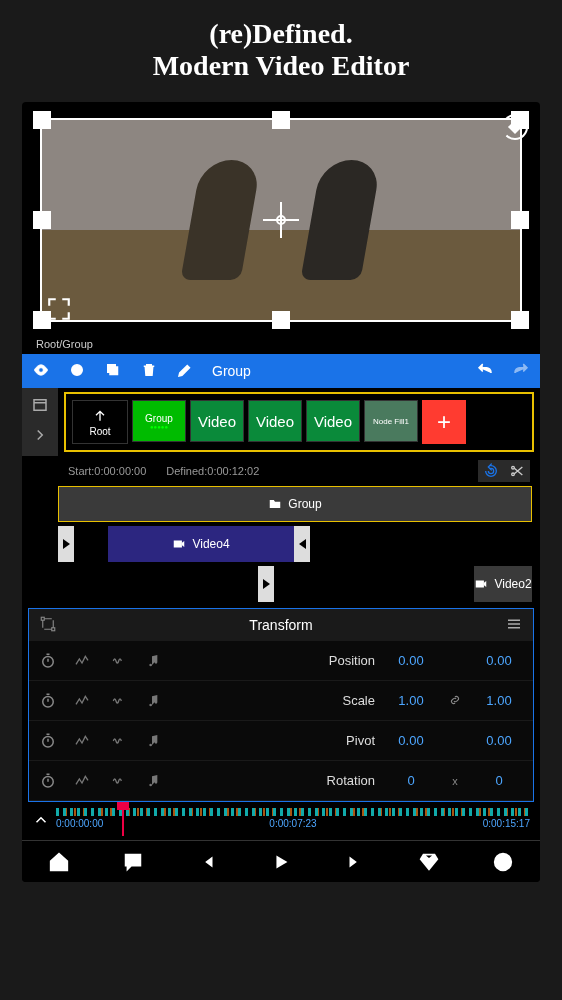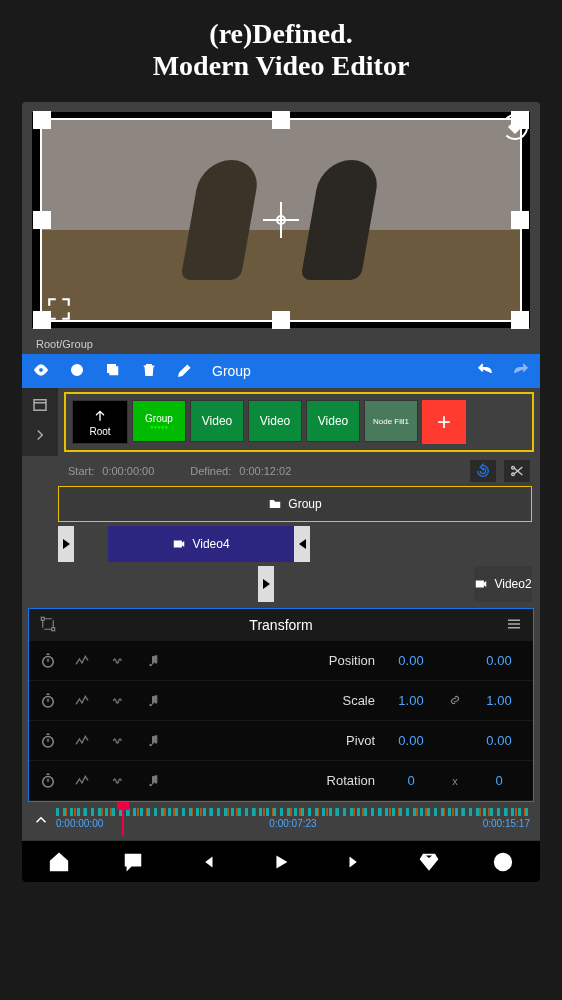--- a/index.html
+++ b/index.html
@@ -14,21 +14,21 @@
 .marketing {
   text-align: center;
   font-size: 28px;
   font-weight: 600;
   padding: 18px 0 8px;
   line-height: 1.15;
   font-family: Georgia, serif;
 }
 .app-frame {
   margin: 12px 22px 0;
-  background: #404040;
+  background: #000000;
   border-radius: 4px;
   overflow: hidden;
 }
 
 
 .preview {
   height: 216px;
   margin: 10px;
   position: relative;
   background: #000;
@@ -164,21 +164,21 @@
   gap: 2px;
 }
 .thumb {
   width: 54px;
   height: 42px;
   background: #1a1a1a;
   border: 1px solid #333;
   display: flex;
   align-items: center;
   justify-content: center;
-  font-size: 12px;
+  font-size: 15px;
   color: #fff;
   position: relative;
 }
 .thumb.video { background: #0a8a3a; }
 .thumb.group { background: #0b0; color: #fff; font-size: 10px; flex-direction: column; }
 .thumb.nf { background: #4a7a5e; font-size: 8px; }
 .add-btn {
   width: 44px;
   background: #ff3b30;
   display: flex;
@@ -187,21 +187,21 @@
   font-size: 24px;
 }
 
 
 .timeinfo {
   display: flex;
   align-items: center;
   padding: 4px 10px;
   font-size: 11px;
   color: #999;
-  gap: 8px;
+  gap: 0;
 }
 .timeinfo-left { margin-left: 36px; }
 .timeinfo .sp { flex: 1; }
 .timeinfo .ci {
   width: 26px; height: 22px;
   background: #2a2a2a;
   display: flex;
   align-items: center;
   justify-content: center;
 }

